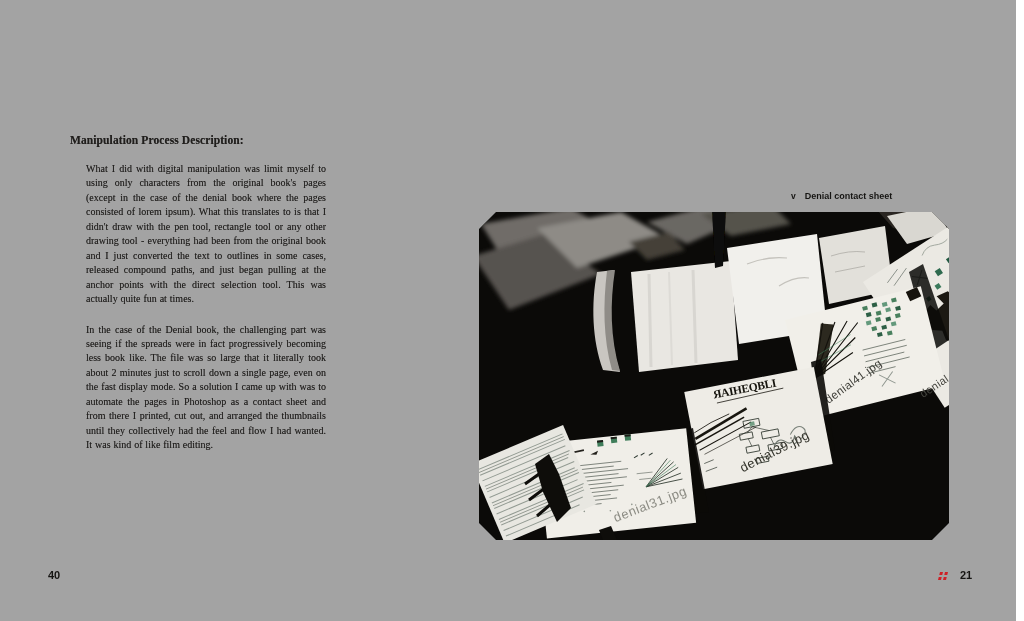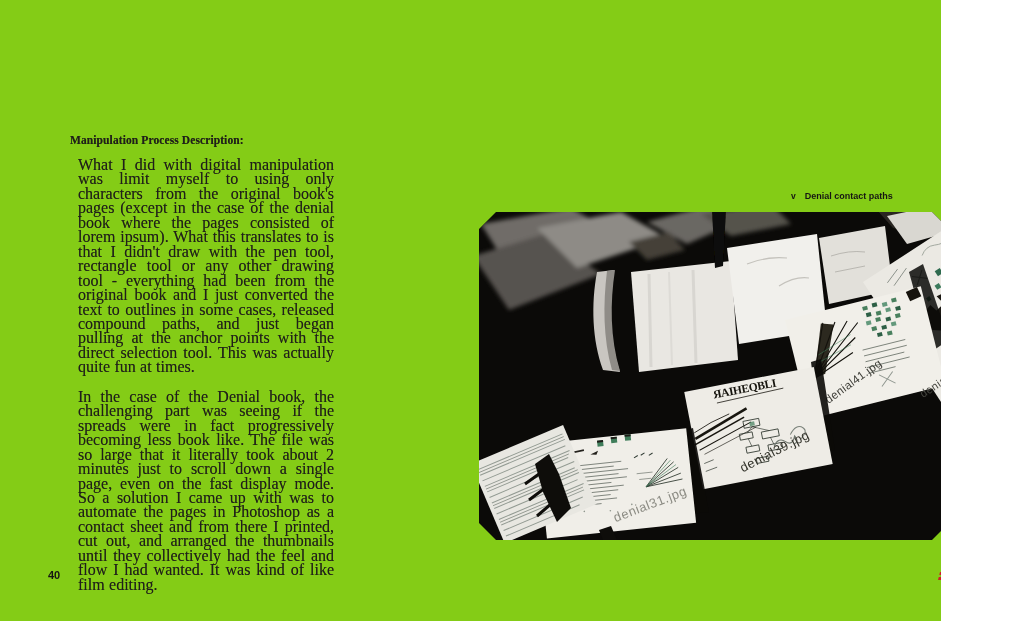--- a/index.html
+++ b/index.html
@@ -1,27 +1,27 @@
 <!DOCTYPE html>
 <html><head>
 <meta charset="utf-8">
 <style>
   html,body { margin:0; padding:0; background:#ffffff; }
   .spread {
-    position:relative; width:941px; height:621px; background:#84cc16;
+    position:relative; width:1016px; height:621px; background:#a3a3a3;
     overflow:hidden; font-family:"Liberation Serif", serif; color:#201e1c;
   }
   
   .text-block { position:absolute; left:70px; top:134px; width:272px; }
   .section-title {
     margin:0 0 12px 0; font-size:11.5px; font-weight:700; letter-spacing:.1px;
     text-shadow:0 0 .3px rgba(0,0,0,.5);
   }
   .body-para {
-    margin:8px; font-size:16px; line-height:14.45px; text-align:justify;
+    margin:16px; font-size:10px; line-height:14.45px; text-align:justify;
     text-shadow:0 0 .3px rgba(0,0,0,.45); word-spacing:.4px;
   }
   .body-para + .body-para { margin-top:15px; }
   
   .caption {
     position:absolute; left:791px; top:191px; display:flex; align-items:baseline; gap:9px;
     font-family:"Liberation Sans", sans-serif; font-weight:700; font-size:9px; color:#161513;
   }
   .caption .marker { font-size:8.5px; }
   
@@ -47,21 +47,21 @@
   <section class="text-block">
     <h3 class="section-title">Manipulation Process Description:</h3>
     <p class="body-para">What I did with digital manipulation was limit myself to using only characters from the original book's pages (except in the case of the denial book where the pages consisted of lorem ipsum). What this translates to is that I didn't draw with the pen tool, rectangle tool or any other drawing tool - everything had been from the original book and I just converted the text to outlines in some cases, released compound paths, and just began pulling at the anchor points with the direct selection tool. This was actually quite fun at times.</p>
     <p class="body-para">In the case of the Denial book, the challenging part was seeing if the spreads were in fact progressively becoming less book like. The file was so large that it literally took about 2 minutes just to scroll down a single page, even on the fast display mode. So a solution I came up with was to automate the pages in Photoshop as a contact sheet and from there I printed, cut out, and arranged the thumbnails until they collectively had the feel and flow I had wanted. It was kind of like film editing.</p>
   </section>
 
   <div class="folio folio-left">40</div>
 
   <div class="caption">
     <span class="marker">v</span>
-    <span>Denial contact paths</span>
+    <span>Denial contact sheet</span>
   </div>
 
   <figure class="photo-figure">
     <svg viewBox="0 0 470 328" width="470" height="328">
       <defs>
         <clipPath id="octo">
             <polygon points="17,0 453,0 470,17 470,311 453,328 17,328 0,311 0,17"></polygon>
           </clipPath>
         <filter id="blur3" x="-20%" y="-20%" width="140%" height="140%">
             <feGaussianBlur stdDeviation="2.2"></feGaussianBlur>

